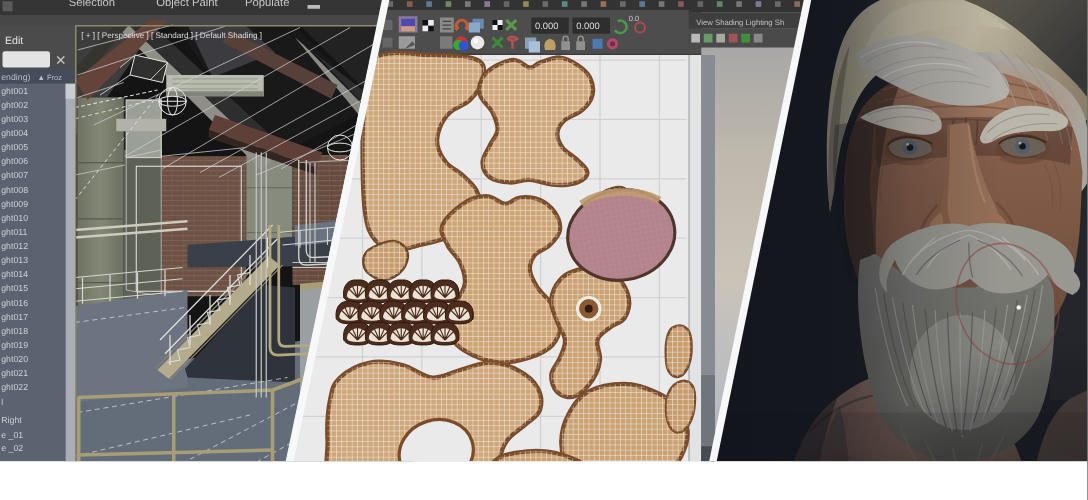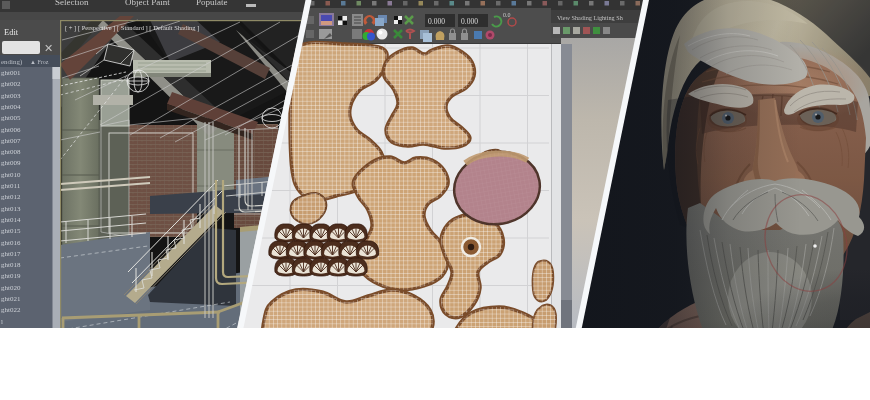--- a/index.html
+++ b/index.html
@@ -1,15 +1,15 @@
 <!DOCTYPE html>
 <html><head><meta charset="utf-8">
 <style>
 html,body{margin:0;padding:0}
-#stage{position:relative;width:870px;height:328px;overflow:hidden;background:#26292e;font-family:Liberation Serif, serif}
+#stage{position:relative;width:870px;height:369px;overflow:hidden;background:#26292e;font-family:Liberation Sans, sans-serif}
 .abs{position:absolute}
 </style></head>
 <body>
 <div id="stage">
 
 <div class="abs" style="left:0;top:0;width:330px;height:400px">
 <svg width="330" height="400" viewBox="0 0 330 400">
   <defs>
     <pattern id="lbrick" width="9" height="4" patternUnits="userSpaceOnUse">
       <path d="M0,0.5H9" stroke="#7c6a5c" stroke-width="0.6"></path>

